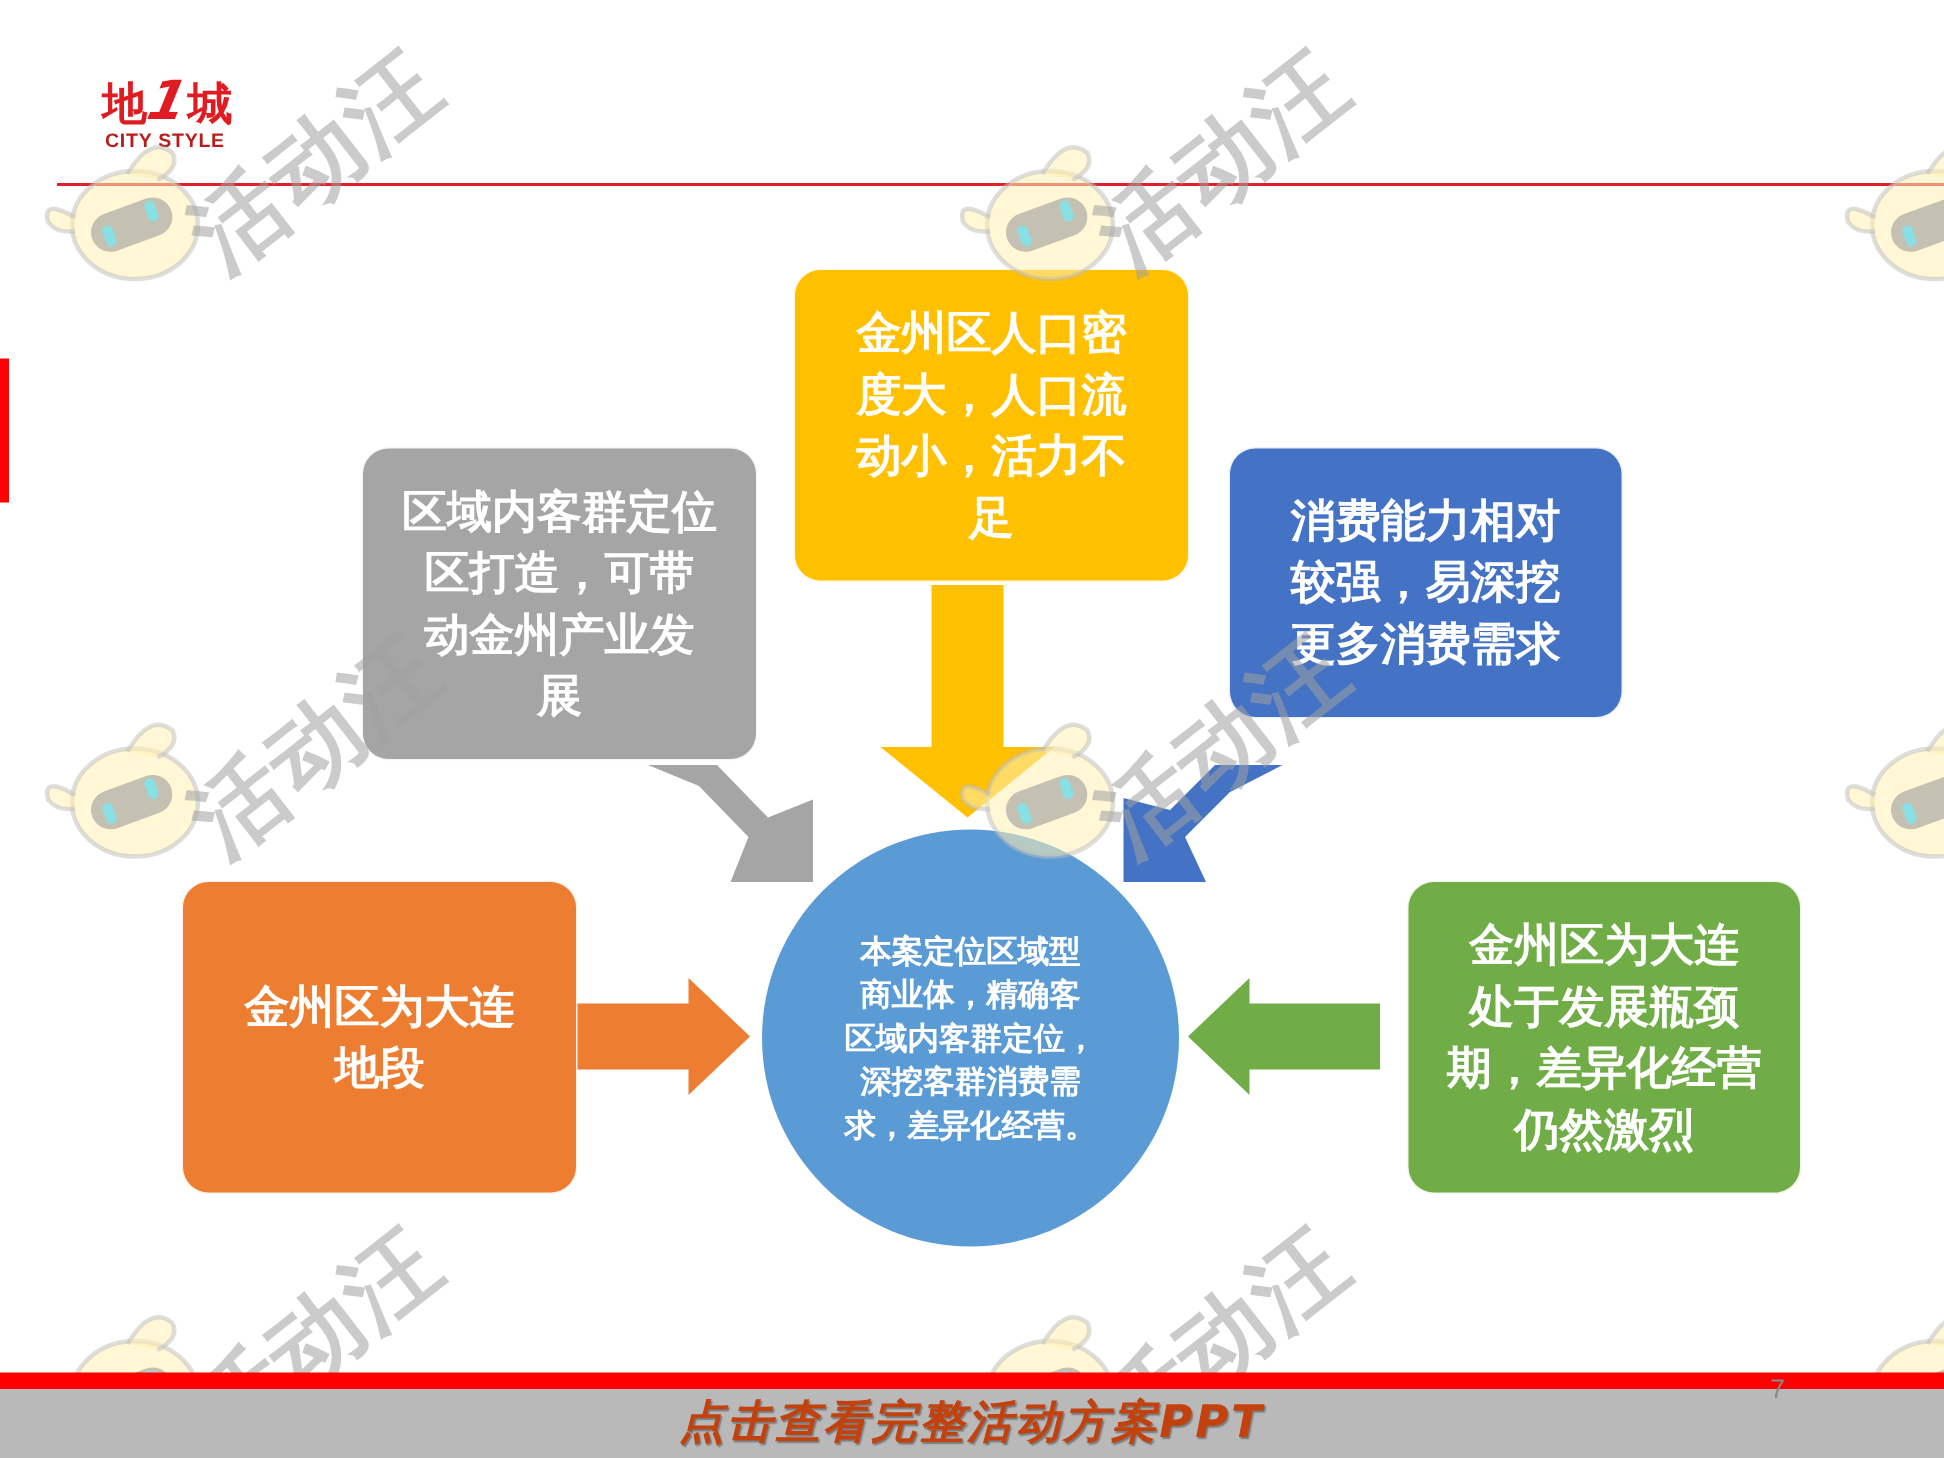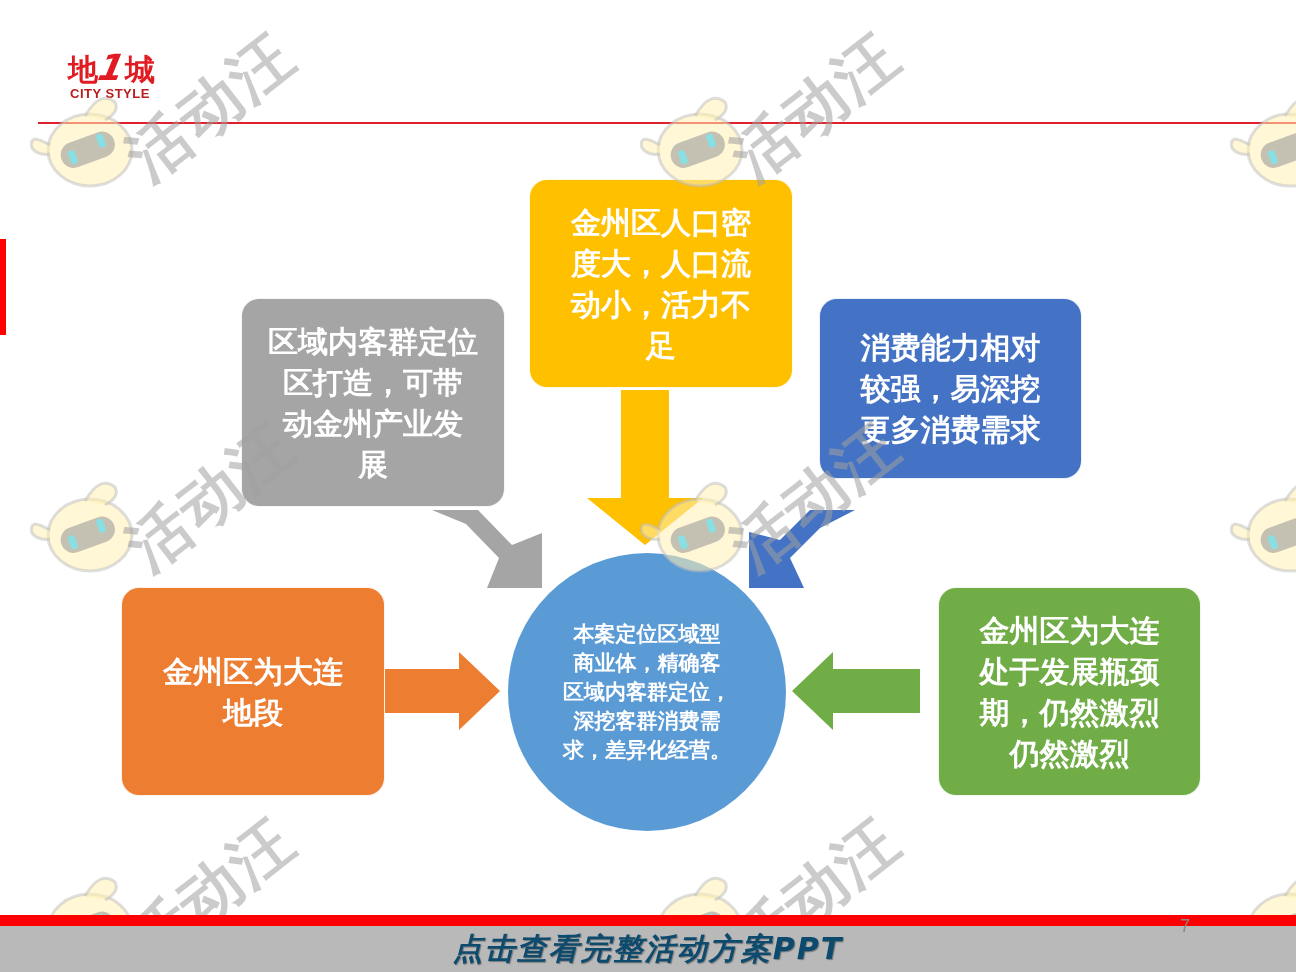--- a/index.html
+++ b/index.html
@@ -26,21 +26,21 @@
 
   svg.arrows { position:absolute; left:0; top:0; width:1296px; height:972px; }
 
   
   .wm { position:absolute; pointer-events:none; }
   .wm-text { position:absolute; font-size:62px; font-weight:bold; color:rgba(160,160,160,0.55); transform:rotate(-38deg); white-space:nowrap; letter-spacing:2px; }
 
   
   .footer-red { left:0; top:915px; width:1296px; height:12px; background:#ff0000; }
   .footer-gray { left:0; top:926px; width:1296px; height:46px; background:#b9b9b9; }
-  .footer-text { left:0; top:926px; width:1296px; height:46px; text-align:center; color:#0c4a6e; font-size:30px; font-weight:bold; font-style:italic; line-height:46px; letter-spacing:2px; text-shadow:1px 1px 1px rgba(0,0,0,0.35); }
+  .footer-text { left:0; top:926px; width:1296px; height:46px; text-align:center; color:#c2410c; font-size:30px; font-weight:bold; font-style:italic; line-height:46px; letter-spacing:2px; text-shadow:1px 1px 1px rgba(0,0,0,0.35); }
   .page-num { left:1180px; top:916px; font-size:18px; color:#8a8a8a; font-family:"Liberation Sans", sans-serif; }
 </style>
 </head>
 <body>
 
 <div class="abs logo">
   <div class="logo-cn">
     <span>地</span><span class="one">1</span><span>城</span>
   </div>
   <div class="logo-en">CITY  STYLE</div>
@@ -91,21 +91,21 @@
   <div>
     <span>金州区为大连</span>
     <span>地段</span>
   </div>
 </div>
 
 <div class="box box-green">
   <div>
     <span>金州区为大连</span>
     <span>处于发展瓶颈</span>
-    <span>期，仍然激烈</span>
+    <span>期，差异化经营</span>
     <span>仍然激烈</span>
   </div>
 </div>
 
 <div class="circle">
   <div>
     <span style="display:block">本案定位区域型</span>
     <span style="display:block">商业体，精确客</span>
     <span style="display:block">区域内客群定位，</span>
     <span style="display:block">深挖客群消费需</span>

